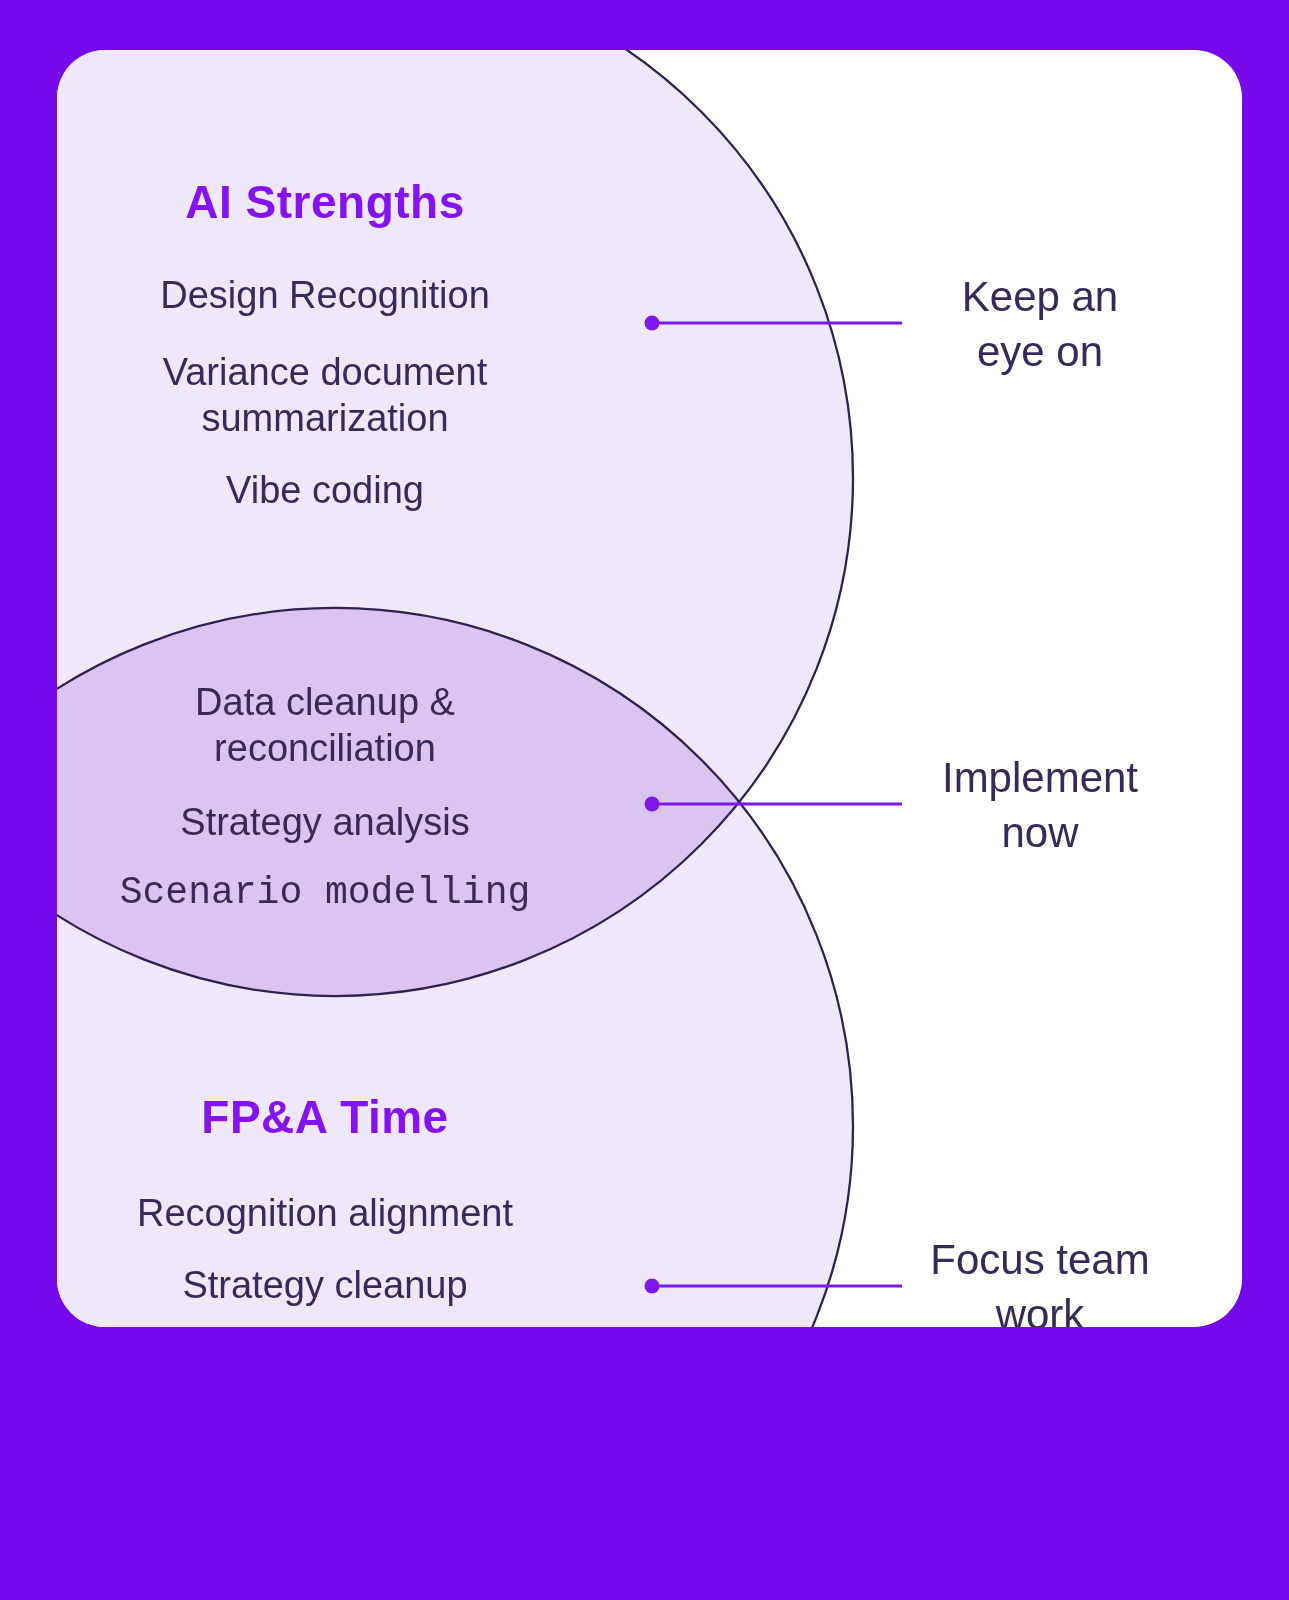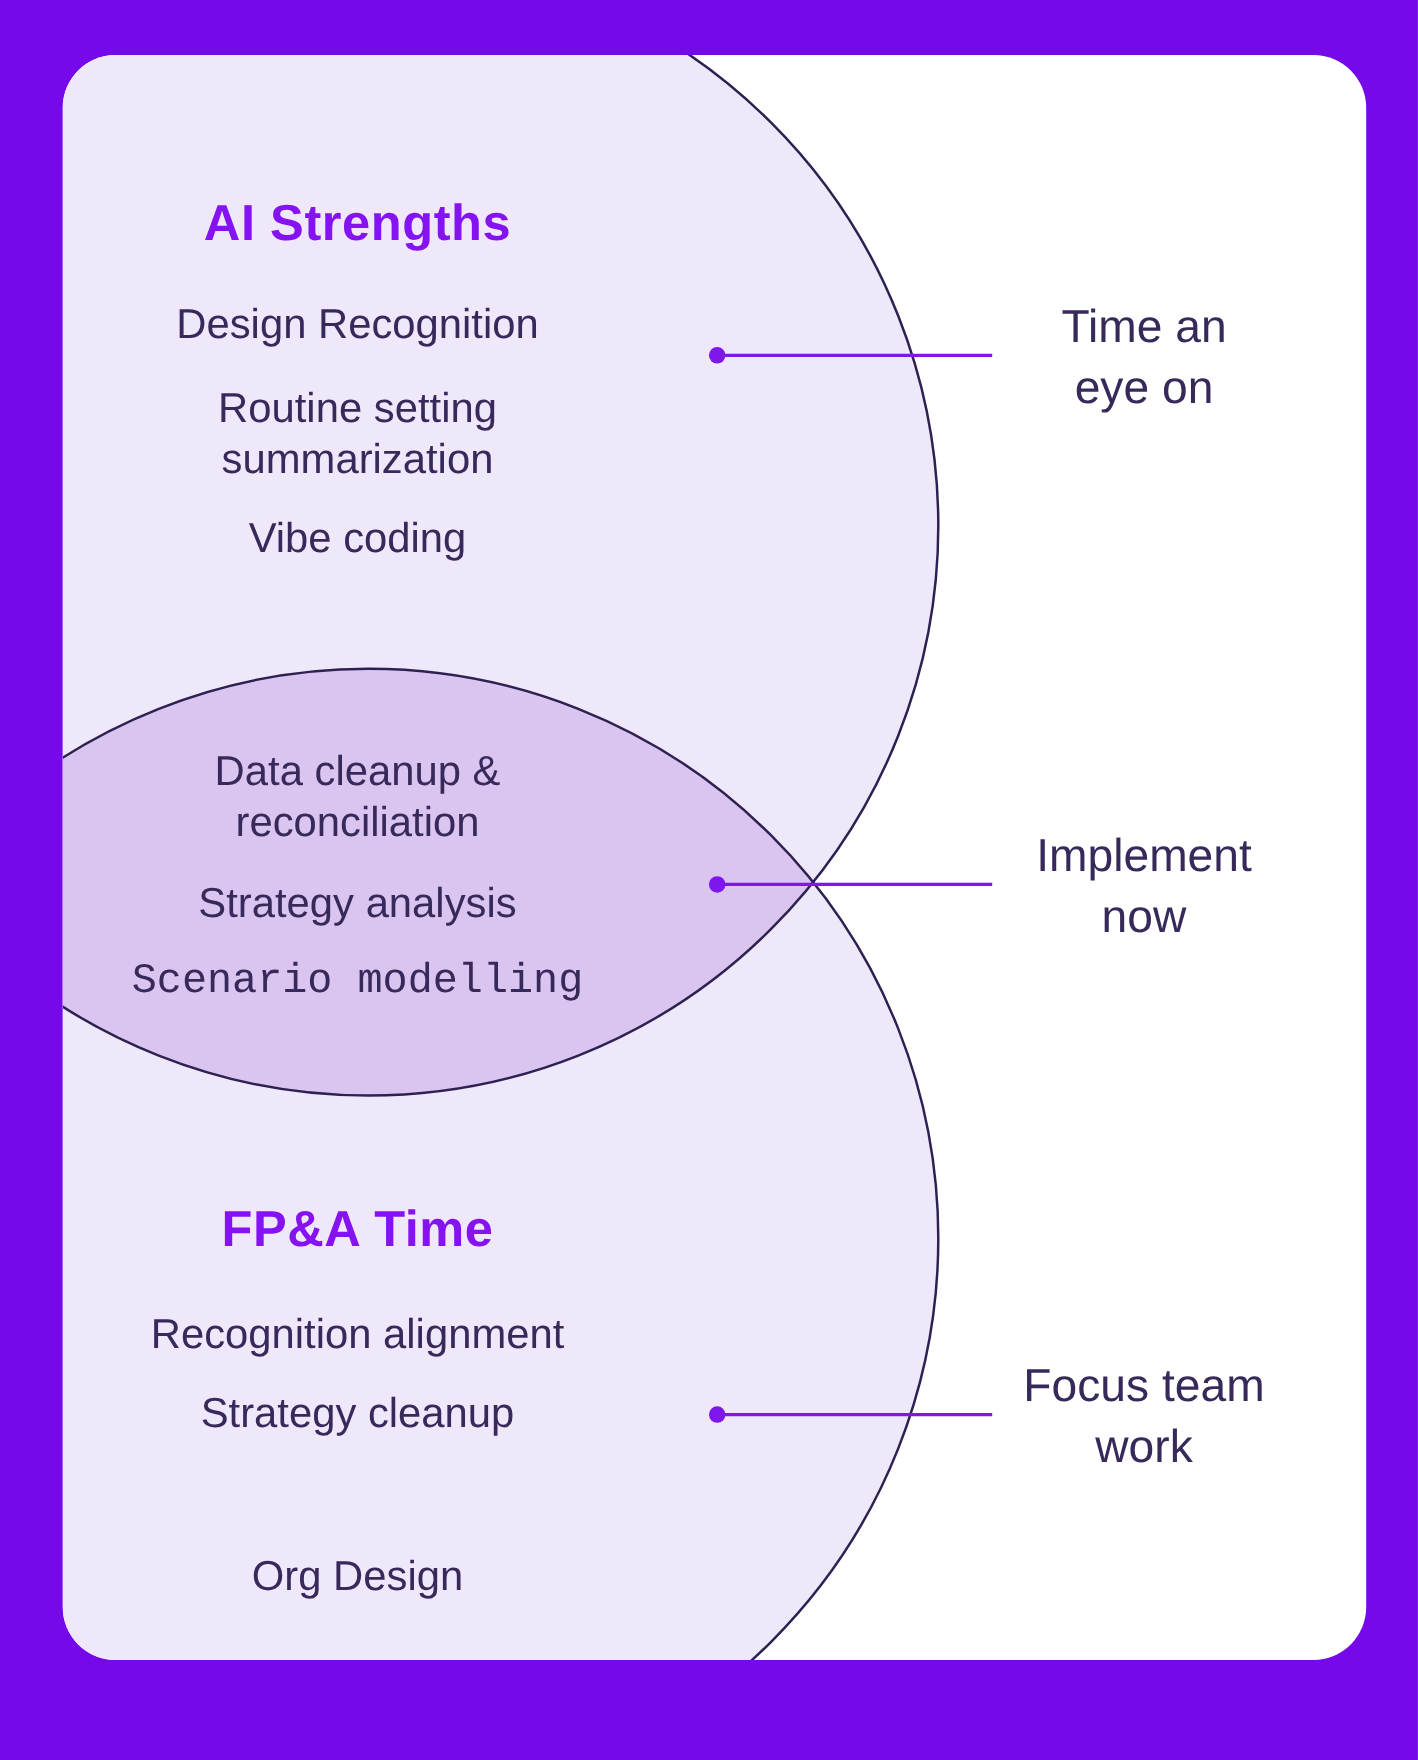--- a/index.html
+++ b/index.html
@@ -13,21 +13,21 @@
     --connector:#7E17EC;
   }
   *{margin:0;padding:0;box-sizing:border-box;}
   html,body{width:1289px;height:1600px;}
   body{font-family:"Liberation Sans","DejaVu Sans",sans-serif;}
   .frame{
     position:relative;width:1289px;height:1600px;
     background:var(--frame);overflow:hidden;
   }
   .card{
-    position:absolute;left:57px;top:50px;width:1185px;height:1459px;
+    position:absolute;left:57px;top:50px;width:1185px;height:1277px;
     background:var(--card);border-radius:48px;overflow:hidden;
   }
   .venn{position:absolute;inset:0;width:1185px;height:1507px;display:block;}
   .disc{fill:var(--circle-fill);stroke:none;}
   .lens{fill:var(--overlap-fill);stroke:none;}
   .ring{fill:none;stroke:var(--circle-outline);stroke-width:2.25;}
   .callout-line{stroke:var(--connector);stroke-width:3;}
   .callout-dot{fill:var(--connector);}
   .txt{
     position:absolute;transform:translate(-50%,-50%);
@@ -62,35 +62,35 @@
       <line x1="595" y1="273" x2="845" y2="273" class="callout-line"></line>
       <circle cx="595" cy="273" r="7.5" class="callout-dot"></circle>
       <line x1="595" y1="754" x2="845" y2="754" class="callout-line"></line>
       <circle cx="595" cy="754" r="7.5" class="callout-dot"></circle>
       <line x1="595" y1="1236" x2="845" y2="1236" class="callout-line"></line>
       <circle cx="595" cy="1236" r="7.5" class="callout-dot"></circle>
     </svg>
 
     <div class="txt section-title" style="left:268px;top:152px;">AI Strengths</div>
     <div class="txt venn-item" style="left:268px;top:245px;">Design Recognition</div>
-    <div class="txt venn-item" style="left:268px;top:345px;">Routine setting
+    <div class="txt venn-item" style="left:268px;top:345px;">Variance document
 summarization</div>
     <div class="txt venn-item" style="left:268px;top:440px;">Vibe coding</div>
 
     <div class="txt venn-item" style="left:268px;top:675px;">Data cleanup &amp;
 reconciliation</div>
     <div class="txt venn-item" style="left:268px;top:772px;">Strategy analysis</div>
     <div class="txt venn-item" style="left:268px;top:843px;font-family:Liberation Mono, monospace;">Scenario modelling</div>
 
     <div class="txt section-title" style="left:268px;top:1067px;">FP&amp;A Time</div>
     <div class="txt venn-item" style="left:268px;top:1163px;">Recognition alignment</div>
     <div class="txt venn-item" style="left:268px;top:1235px;">Strategy cleanup</div>
     <div class="txt venn-item" style="left:268px;top:1383px;">Org Design</div>
 
-    <div class="txt callout" style="left:983px;top:274px;">Time an
+    <div class="txt callout" style="left:983px;top:274px;">Keep an
 eye on</div>
     <div class="txt callout" style="left:983px;top:755px;">Implement
 now</div>
     <div class="txt callout" style="left:983px;top:1237px;">Focus team
 work</div>
 
   </div>
 </div>
 
 </body></html>

